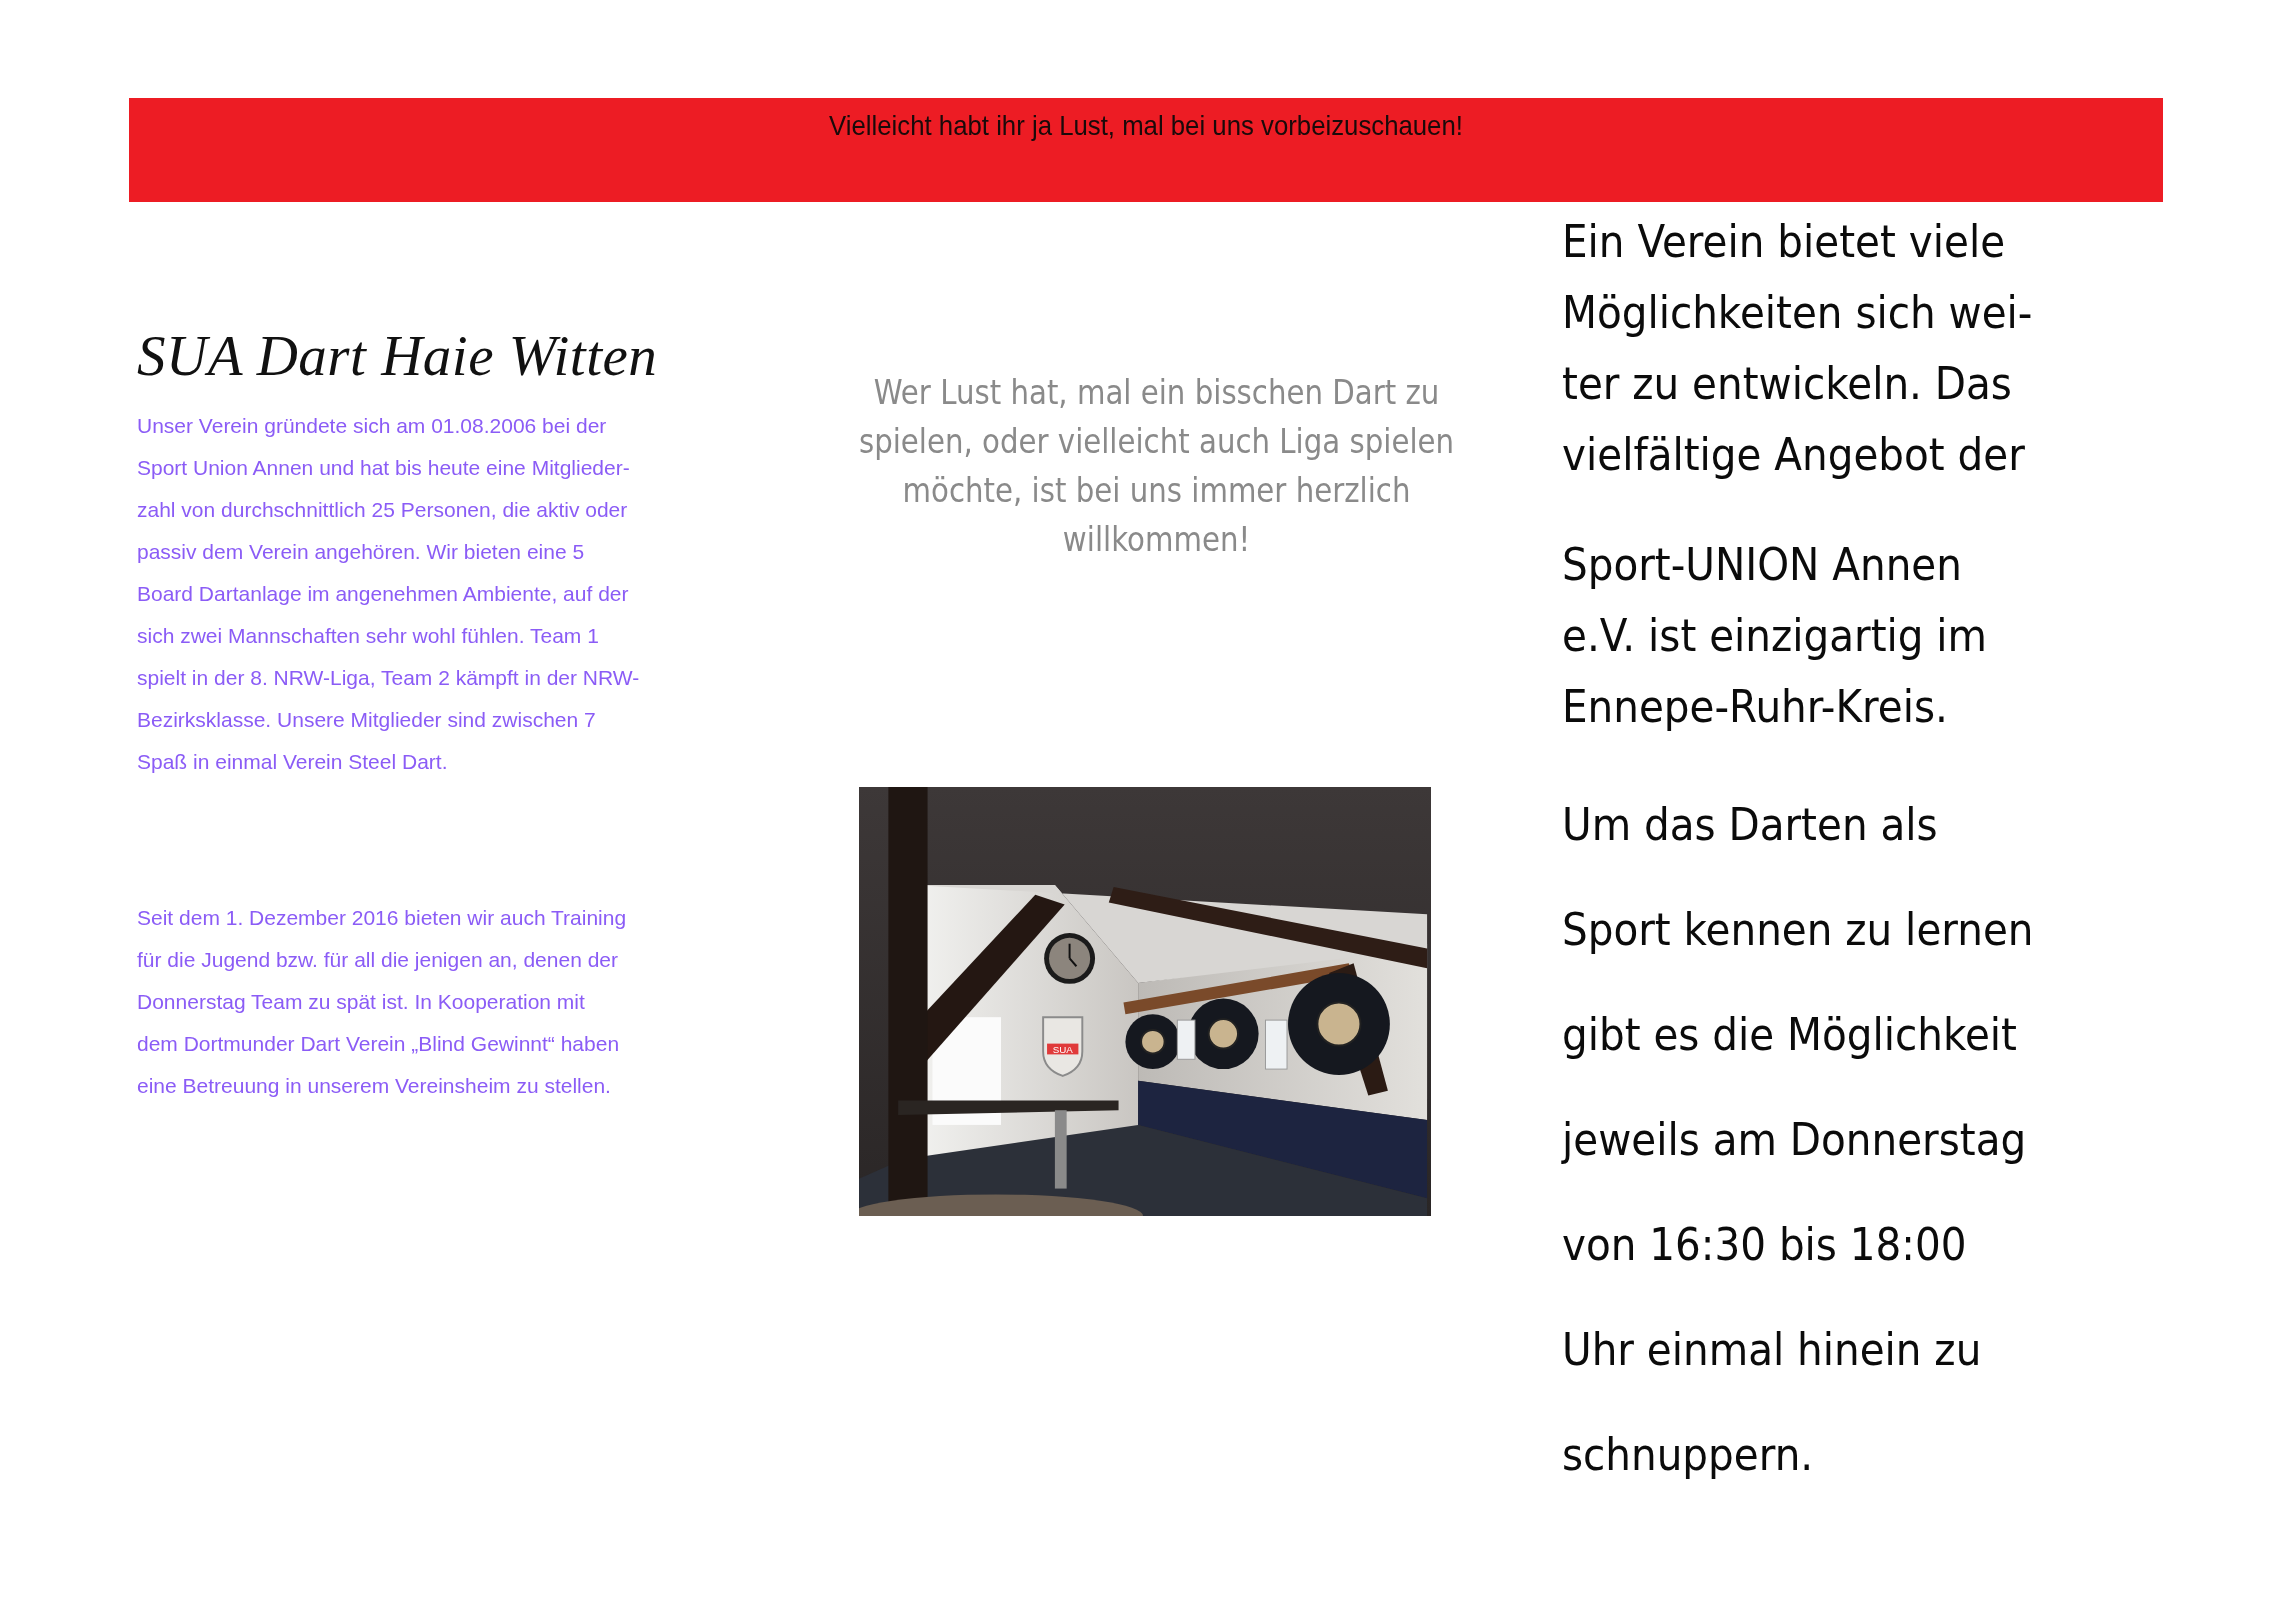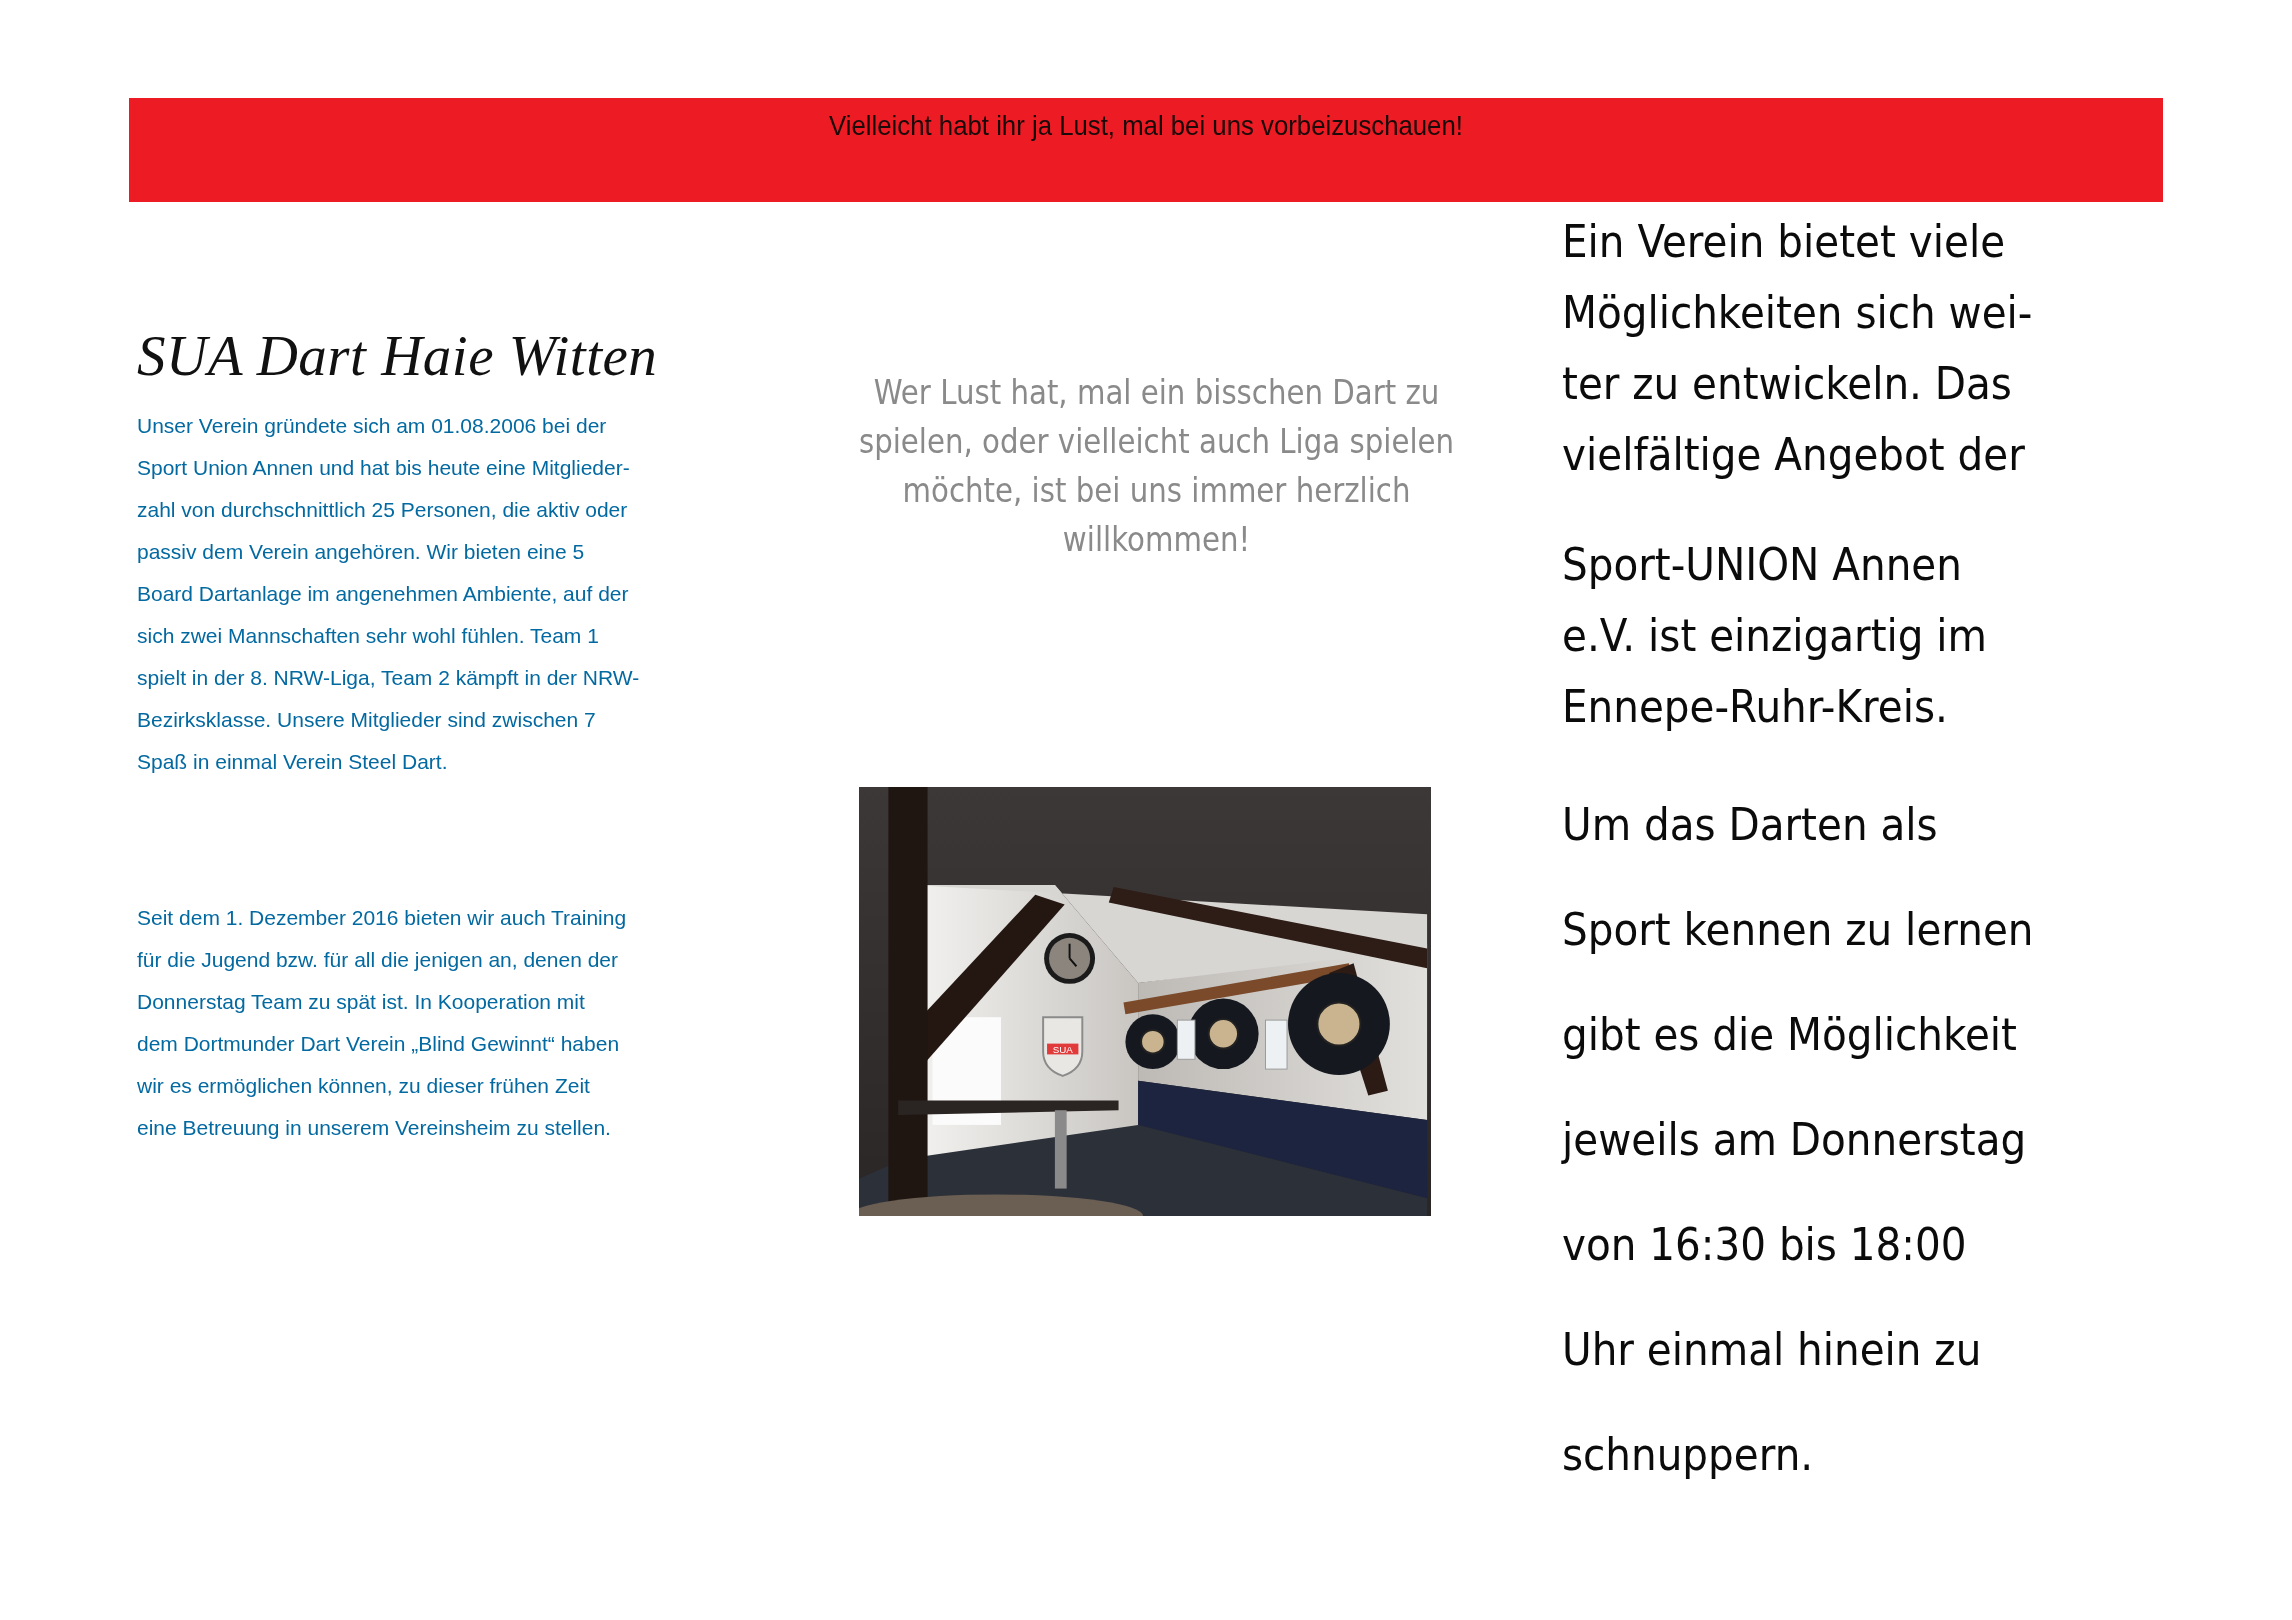--- a/index.html
+++ b/index.html
@@ -45,21 +45,21 @@
     color: #111;
     white-space: nowrap;
     letter-spacing: 0.5px;
   }
   .para {
     position: absolute;
     left: 137px;
     width: 588px;
     font-family: "Liberation Sans", sans-serif;
     font-size: 21px;
-    color: #0369a1;
+    color: #8b5cf6;
   }
   .para .line {
     display: block;
     height: 42px;
     line-height: 42px;
     white-space: nowrap;
   }
   .para-1 { top: 405px; }
   .para-2 { top: 897px; }
 
@@ -132,21 +132,20 @@
   <span class="line">spielt in der 8. NRW-Liga, Team 2 kämpft in der NRW-</span>
   <span class="line">Bezirksklasse. Unsere Mitglieder sind zwischen 7</span>
   <span class="line">Spaß in einmal Verein Steel Dart.</span>
 </div>
 
 <div class="para para-2">
   <span class="line">Seit dem 1. Dezember 2016 bieten wir auch Training</span>
   <span class="line">für die Jugend bzw. für all die jenigen an, denen der</span>
   <span class="line">Donnerstag Team zu spät ist. In Kooperation mit</span>
   <span class="line">dem Dortmunder Dart Verein „Blind Gewinnt“ haben</span>
-  <span class="line">wir es ermöglichen können, zu dieser frühen Zeit</span>
   <span class="line">eine Betreuung in unserem Vereinsheim zu stellen.</span>
 </div>
 
 <div class="invite">
   <span class="line">Wer Lust hat, mal ein bisschen Dart zu</span>
   <span class="line">spielen, oder vielleicht auch Liga spielen</span>
   <span class="line">möchte, ist bei uns immer herzlich</span>
   <span class="line">willkommen!</span>
 </div>
 

